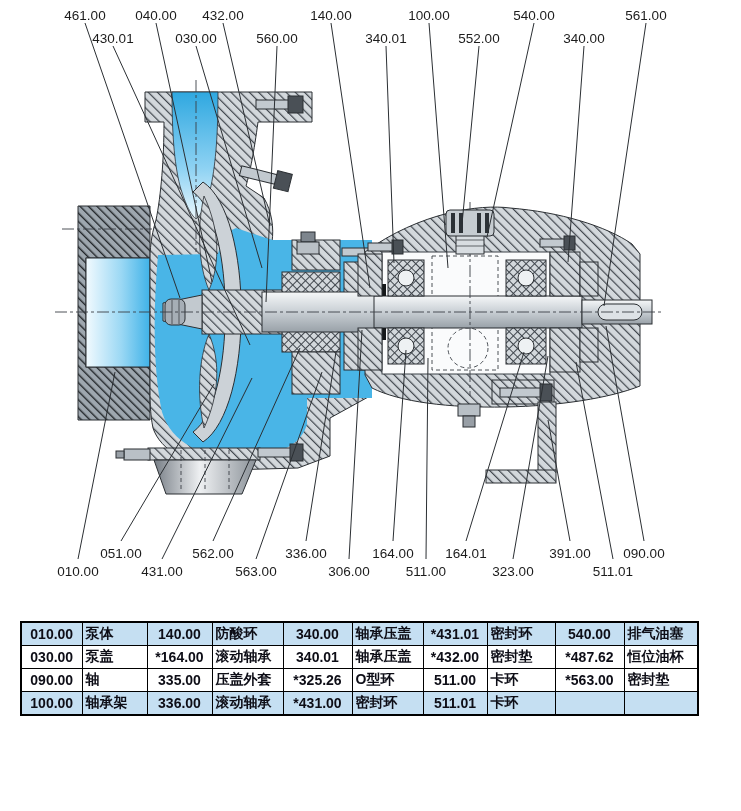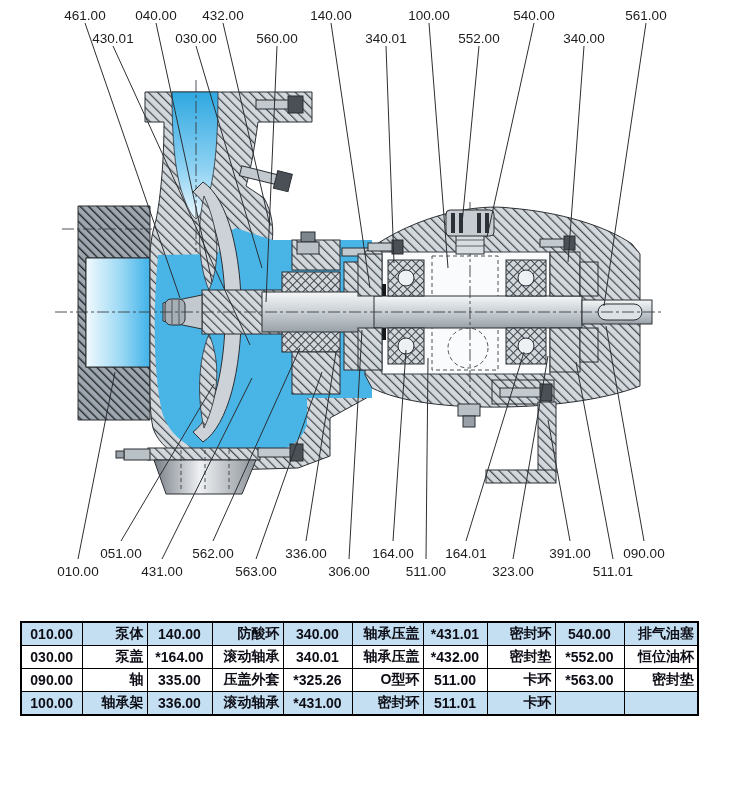--- a/index.html
+++ b/index.html
@@ -11,21 +11,21 @@
   .cl{stroke:#3a4046;stroke-width:0.9;stroke-dasharray:12 3 3 3;fill:none;}
   .dash{stroke:#3a4046;stroke-width:0.9;stroke-dasharray:4 3;}
   .ol{stroke:#2b2f33;stroke-width:1;}
   .thin{stroke:#2b2f33;stroke-width:0.7;}
 
   table.parts{position:absolute;left:20px;top:621px;width:677px;border-collapse:collapse;
               table-layout:fixed;border:2px solid #000;}
   table.parts td{border:1px solid #000;height:22px;font-size:14px;font-weight:600;
                  color:#0d0d16;white-space:nowrap;overflow:hidden;padding:0 3px;}
   table.parts td.num{text-align:center;}
-  table.parts td.name{text-align:right;}
+  table.parts td.name{text-align:left;}
   table.parts tr.alt td{background:#c5dff2;}
   .note{position:absolute;right:44px;top:789px;font-size:15px;font-weight:700;color:#0d0d16;}
 </style>
 </head>
 <body>
 
 <div class="stage">
 
 <svg width="741" height="600" viewBox="0 0 741 600">
   <defs>
@@ -300,21 +300,21 @@
         </tr>
         <tr>
           <td class="num">030.00</td>
           <td class="name">泵盖</td>
           <td class="num">*164.00</td>
           <td class="name">滚动轴承</td>
           <td class="num">340.01</td>
           <td class="name">轴承压盖</td>
           <td class="num">*432.00</td>
           <td class="name">密封垫</td>
-          <td class="num">*552.00</td>
+          <td class="num">*487.62</td>
           <td class="name">恒位油杯</td>
         </tr>
         <tr>
           <td class="num">090.00</td>
           <td class="name">轴</td>
           <td class="num">335.00</td>
           <td class="name">压盖外套</td>
           <td class="num">*325.26</td>
           <td class="name">O型环</td>
           <td class="num">511.00</td>

